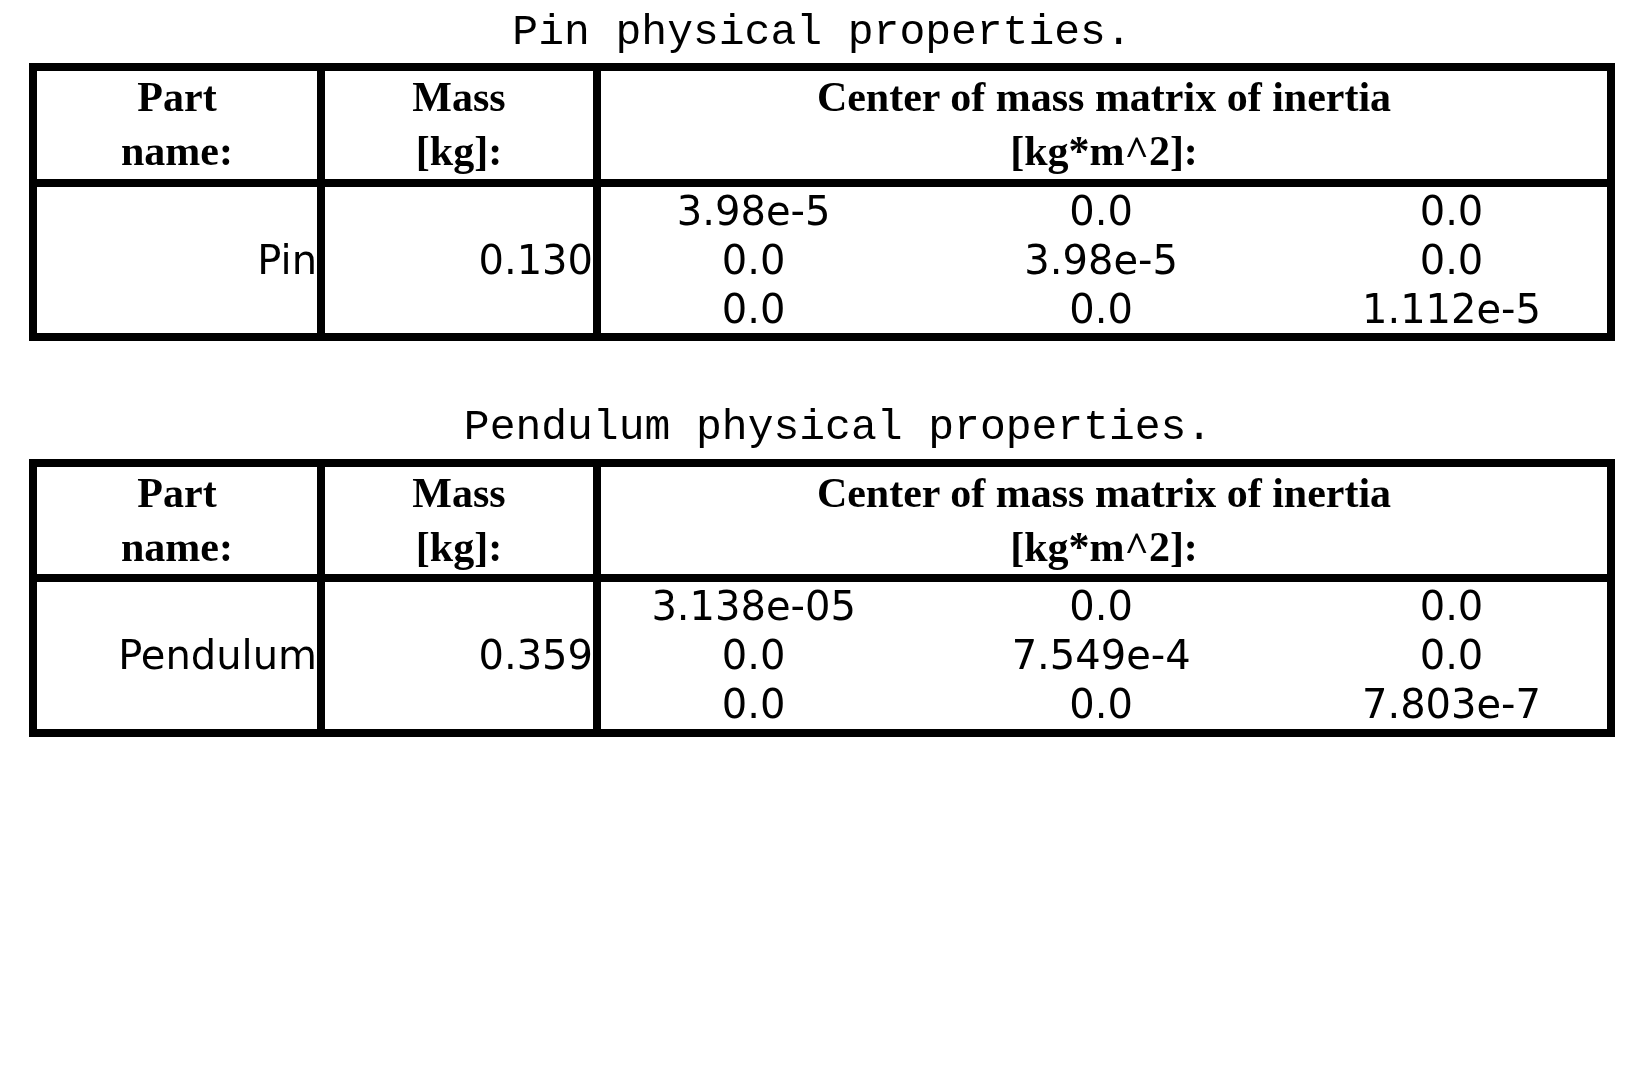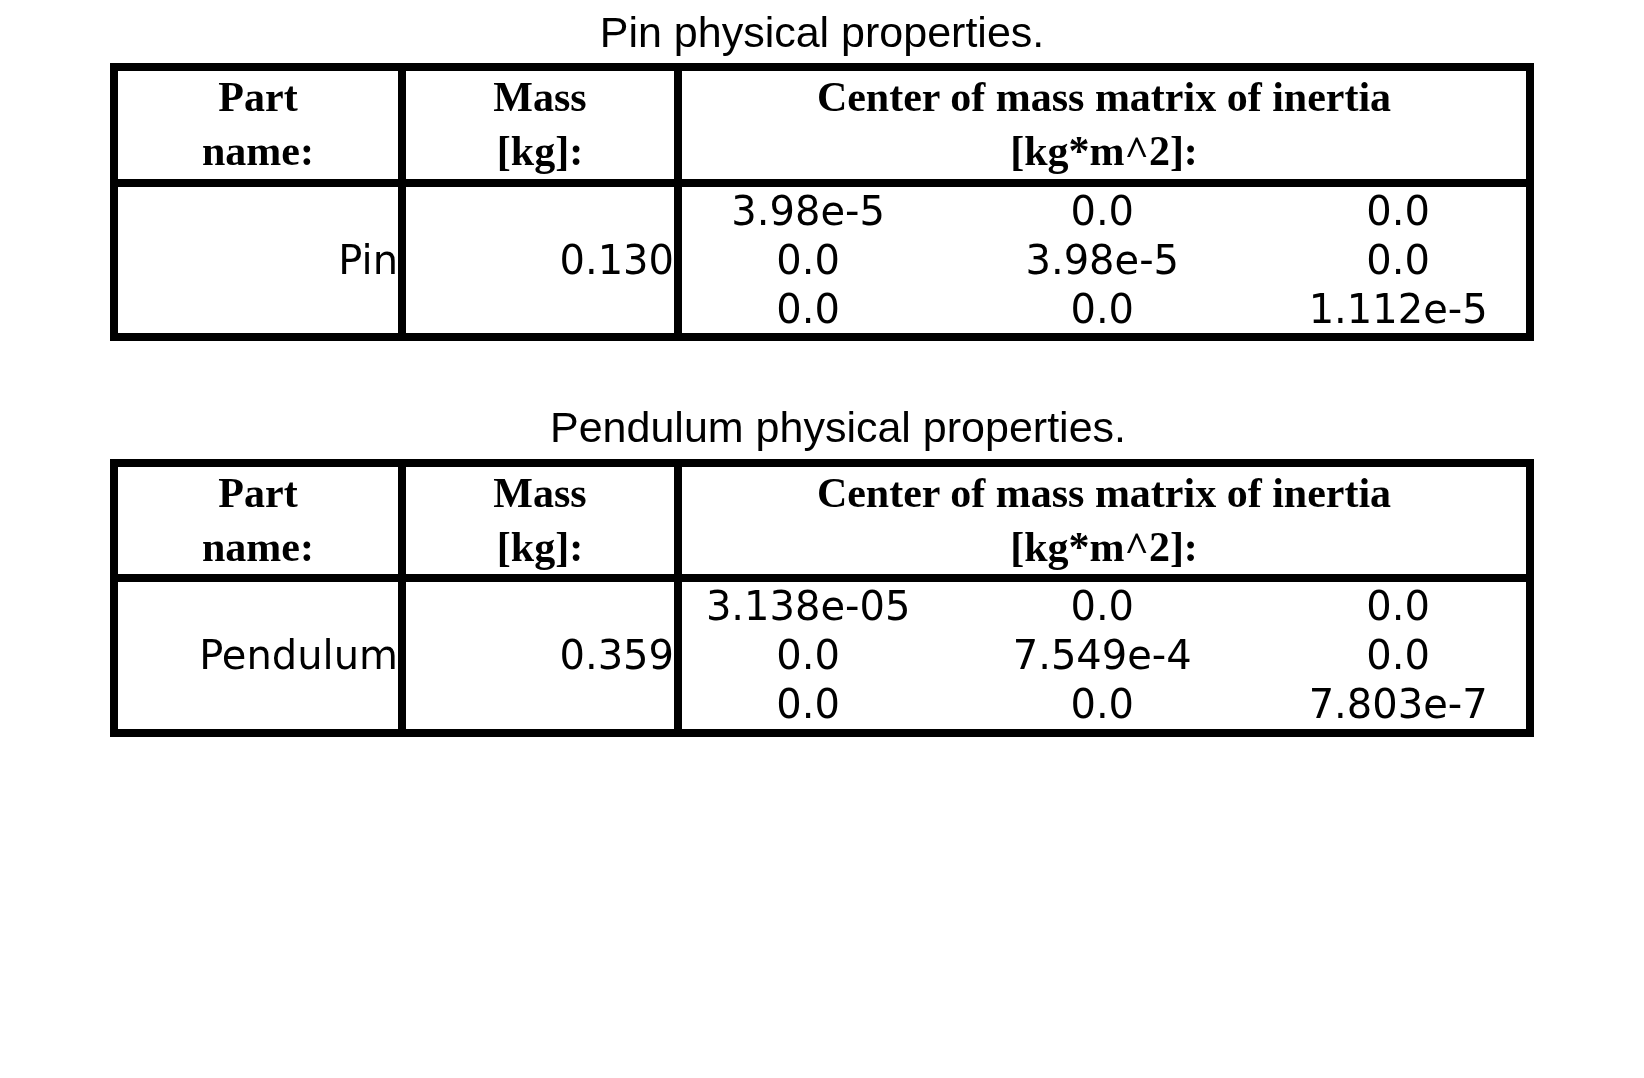--- a/index.html
+++ b/index.html
@@ -19,32 +19,32 @@
     height: 1078px;
     box-sizing: border-box;
     padding: 0;
     position: relative;
   }
   .table-block {
     width: 100%;
   }
   .caption {
     text-align: center;
-    font-family: Liberation Sans, sans-serif;
+    font-family: Liberation Mono, monospace;
     font-size: 43px;
     line-height: 1.15;
     padding: 6px 0 6px 0;
   }
   .caption-1 { padding-top: 8px; }
   .caption-2 { padding-top: 40px; padding-left: 32px; }
 
   table.props {
     border-collapse: separate;
     border-spacing: 0;
-    width: 1424px;
+    width: 1586px;
     margin: 0 auto;
     border: 4px solid #000;
     background: #fff;
     table-layout: fixed;
   }
   table.props td, table.props th {
     border: 4px solid #000;
     padding: 0;
     vertical-align: middle;
     background: #fff;

